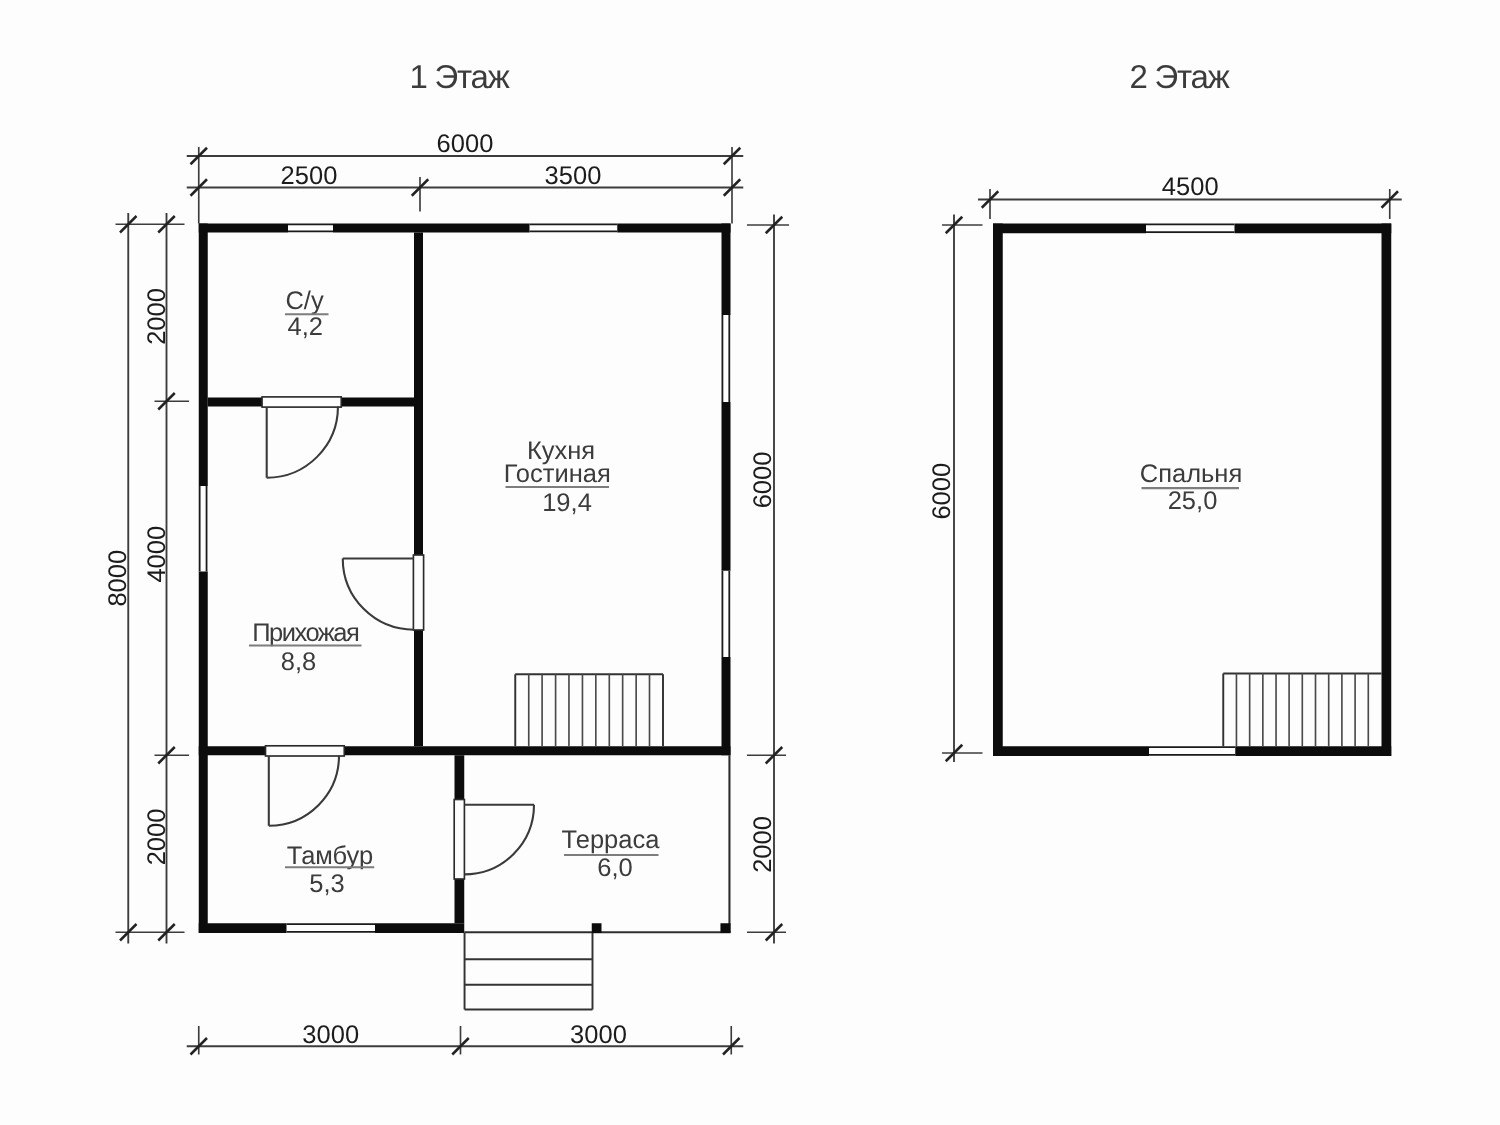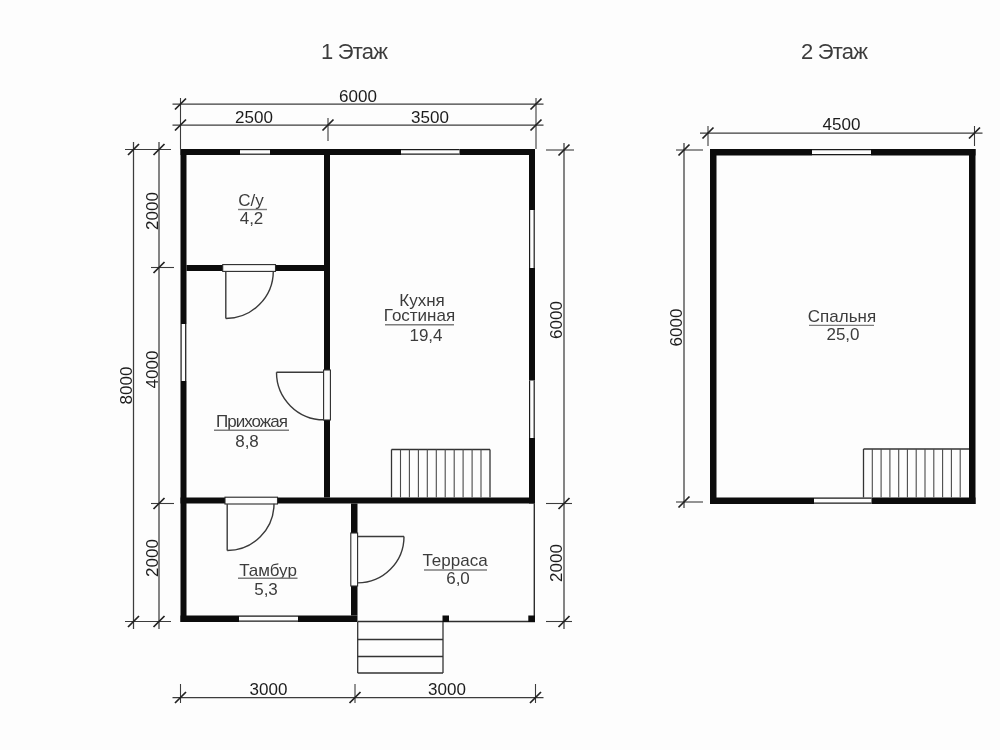--- a/index.html
+++ b/index.html
@@ -1,16 +1,16 @@
 <!DOCTYPE html>
 <html><head>
 <meta charset="utf-8">
 <style>
   html,body{margin:0;padding:0;background:#ffffff;}
-  .page{width:892px;height:750px;position:relative;background:#fdfdfd;padding-left:48px;}
+  .page{width:892px;height:750px;position:relative;background:#fdfdfd;}
   text{font-family:"Liberation Sans",sans-serif;}
   .dimtxt{fill:#1c1c1c;font-size:17px;}
   .lbl{fill:#3c3c3c;font-size:17px;}
   .title{fill:#3c3c3c;font-size:22px;letter-spacing:-0.8px;}
 </style>
 </head>
 <body>
 <div class="page">
 <svg width="1000" height="750" viewBox="0 0 1000 750" xmlns="http://www.w3.org/2000/svg">
 

